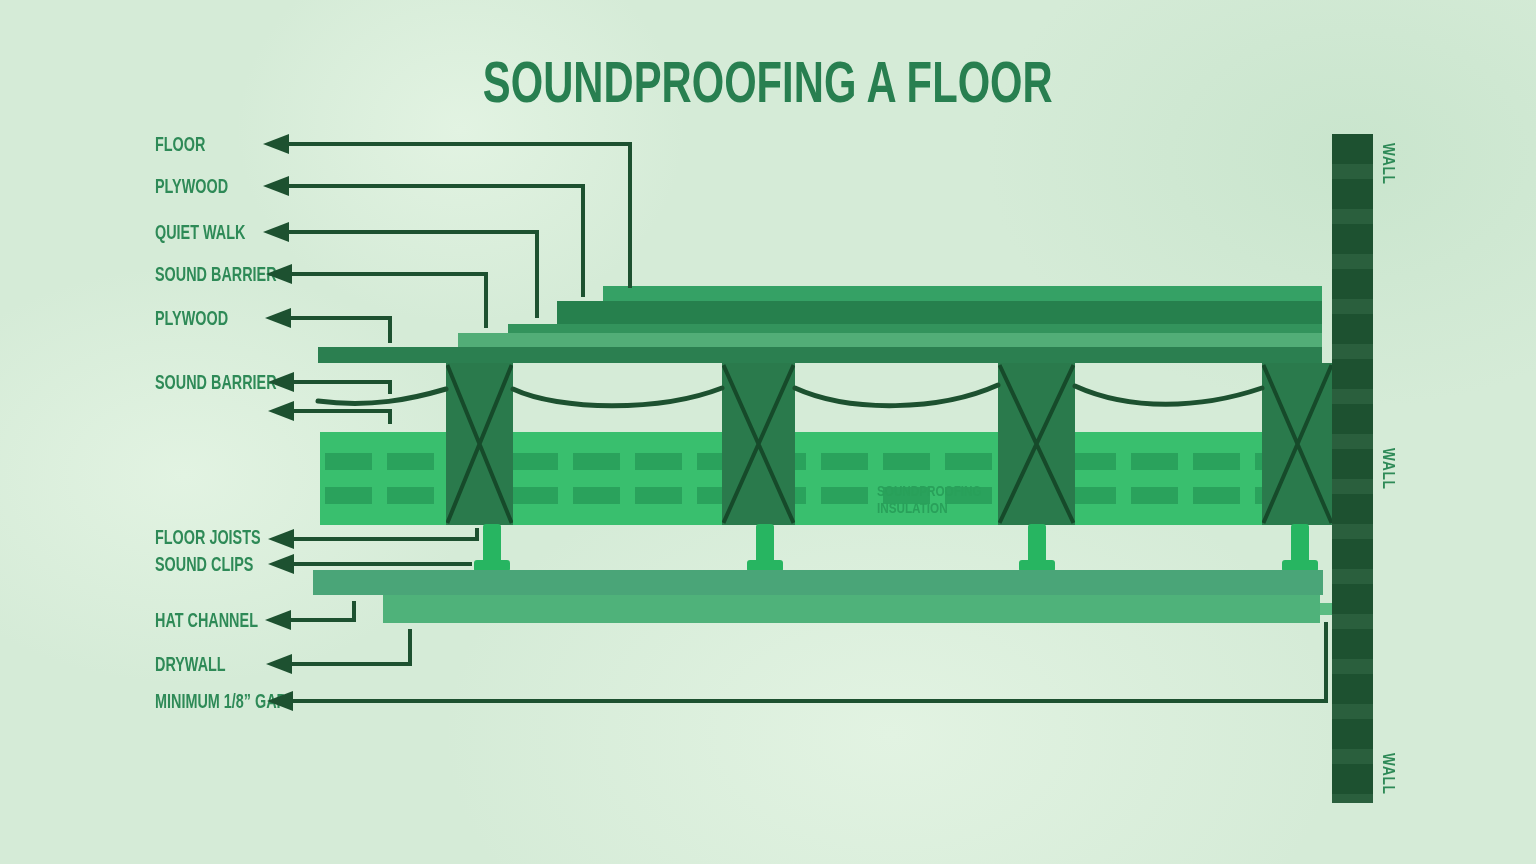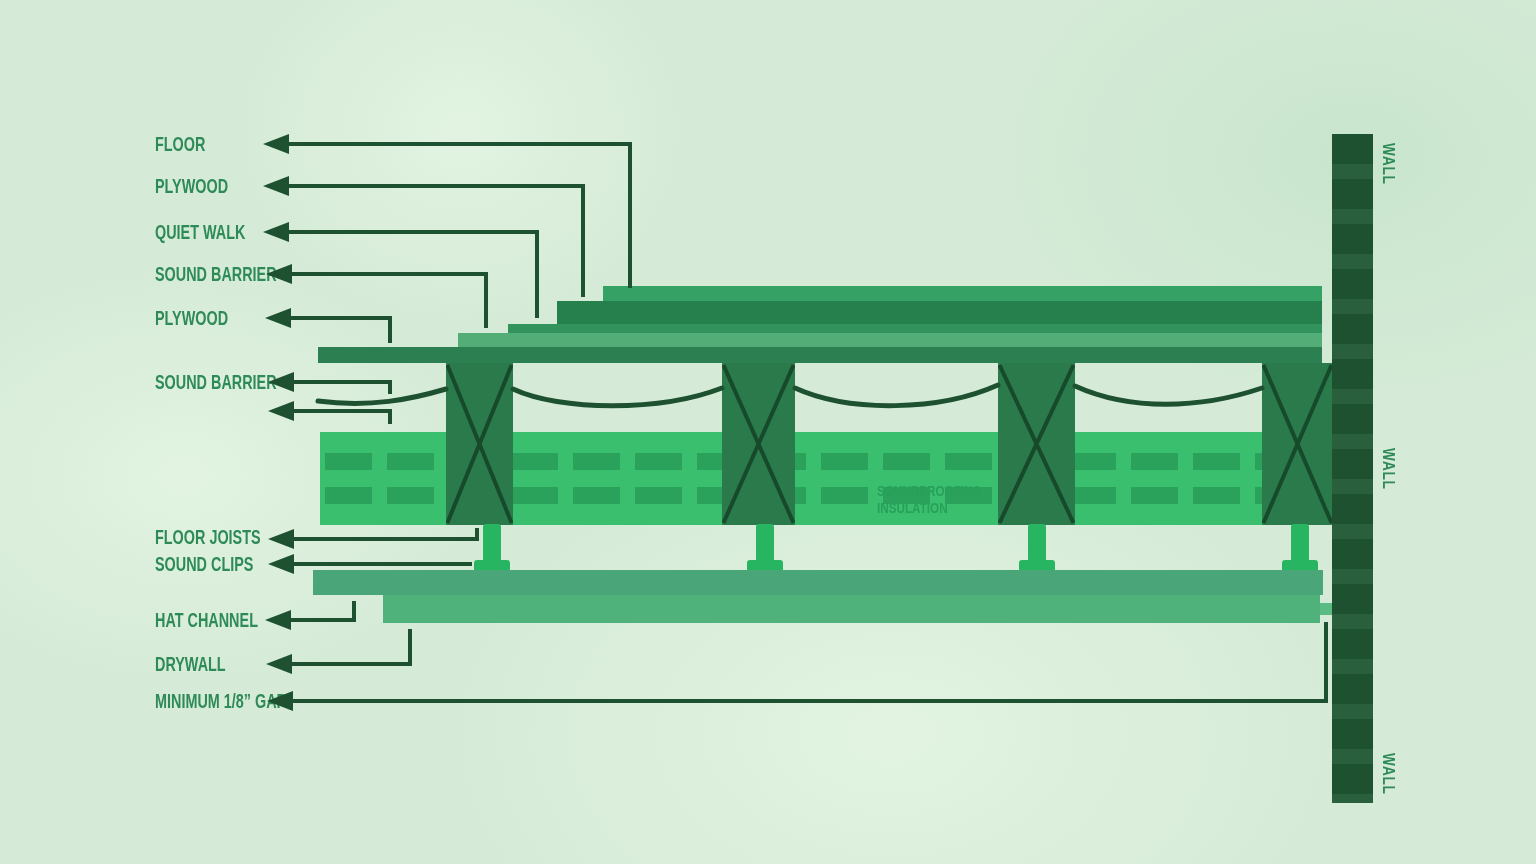--- a/index.html
+++ b/index.html
@@ -55,20 +55,21 @@
   .overlay{position:absolute;inset:0;width:1536px;height:864px;}
   .ptr{stroke:var(--ink);stroke-width:4;fill:none;}
   .head{fill:var(--ink);stroke:none;}
   .rope{stroke:var(--ink);stroke-width:5;fill:none;stroke-linecap:round;}
 </style>
 </head>
 <body>
 
 <div class="canvas">
 
+  <div class="title"><span>SOUNDPROOFING A FLOOR</span></div>
 
   <div class="lbl" style="top:133px">FLOOR</div>
   <div class="lbl" style="top:175px">PLYWOOD</div>
   <div class="lbl" style="top:221px">QUIET WALK</div>
   <div class="lbl" style="top:263px">SOUND BARRIER</div>
   <div class="lbl" style="top:307px">PLYWOOD</div>
   <div class="lbl" style="top:371px">SOUND BARRIER</div>
   <div class="lbl" style="top:526px">FLOOR JOISTS</div>
   <div class="lbl" style="top:553px">SOUND CLIPS</div>
   <div class="lbl" style="top:609px">HAT CHANNEL</div>

